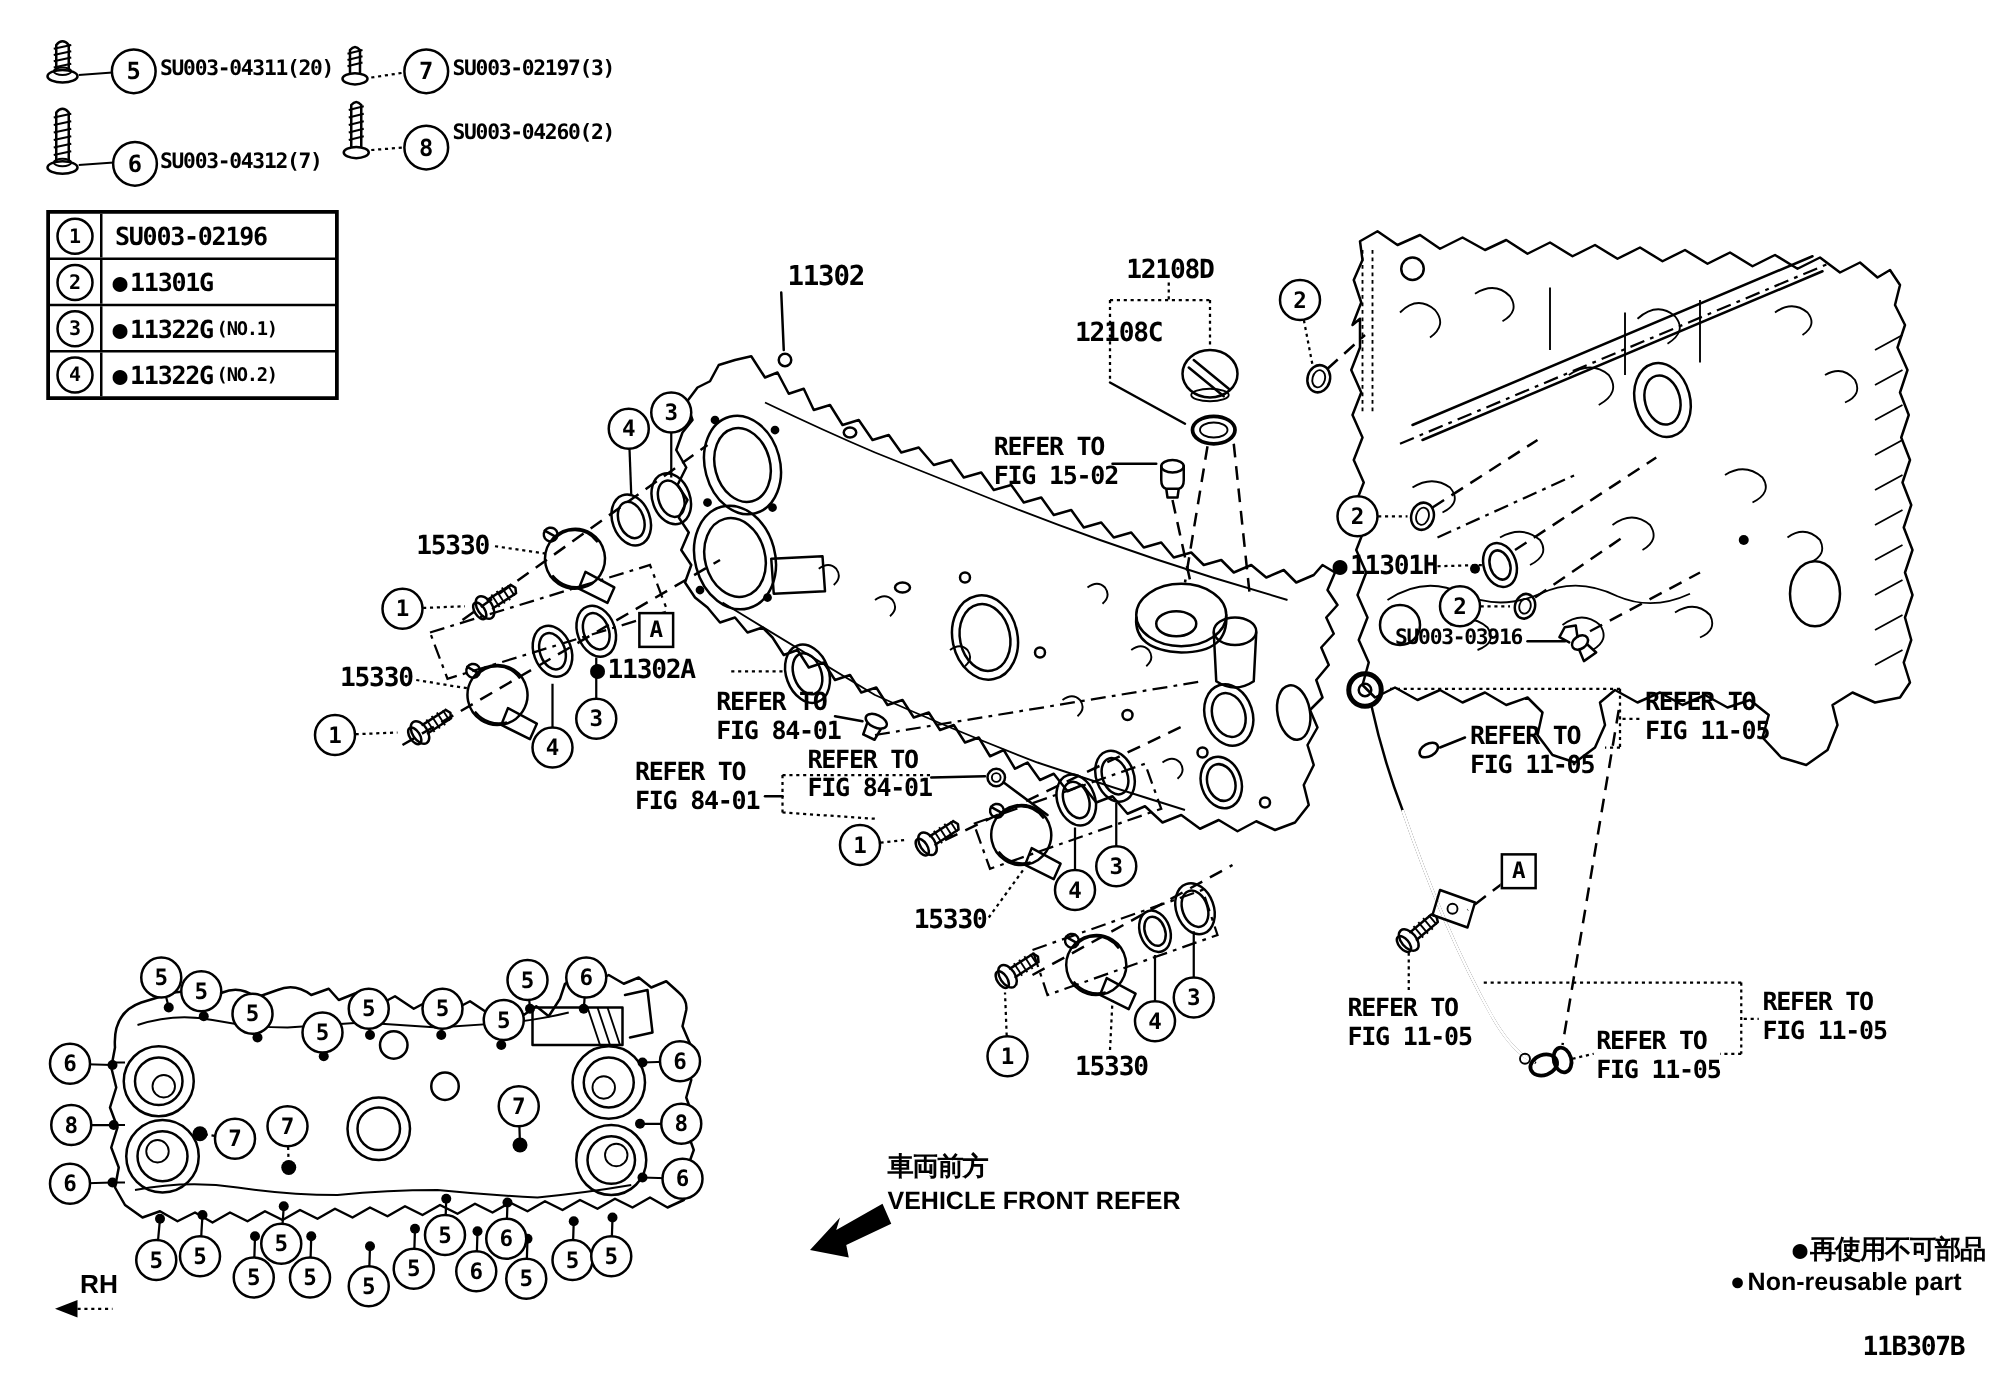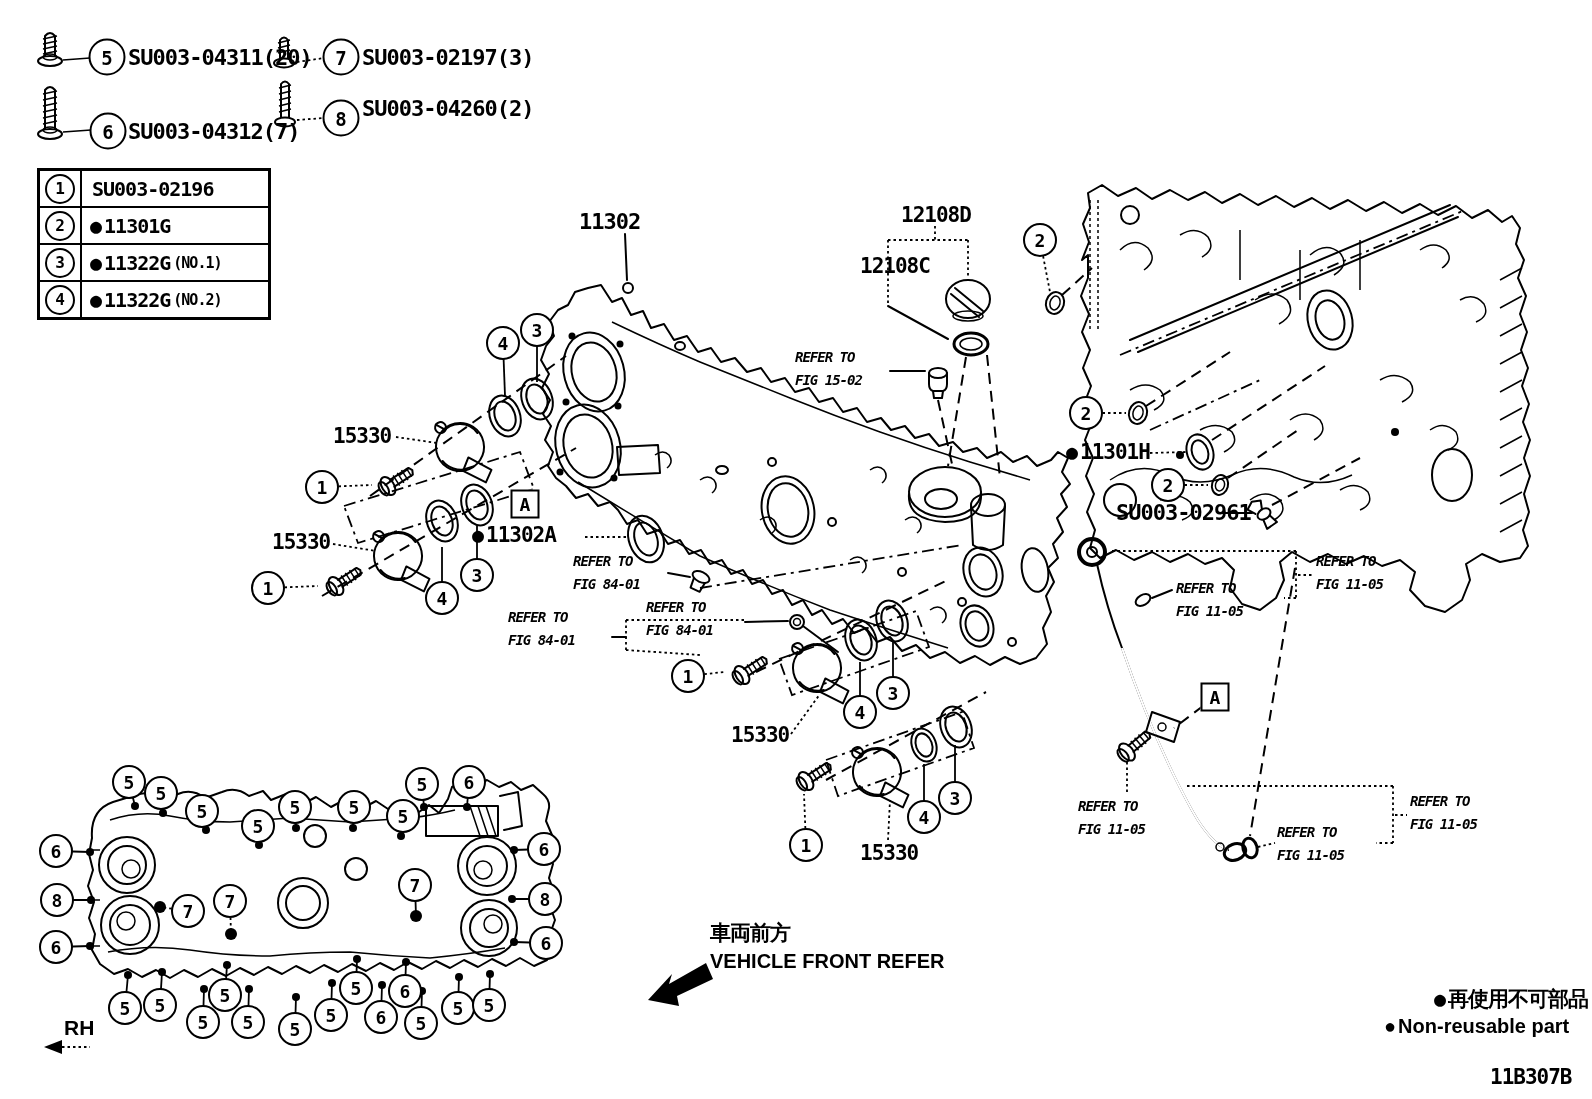--- a/index.html
+++ b/index.html
@@ -1,22 +1,22 @@
 <!DOCTYPE html>
 <html><head>
 <meta charset="utf-8">
 <style>
   html,body{margin:0;padding:0;background:#fff;}
   #stage{position:relative;width:1592px;height:1099px;background:#fff;overflow:hidden;
          font-family:"DejaVu Sans Mono",monospace;color:#000;}
   #art,#ovl{position:absolute;left:0;top:0;pointer-events:none;}
   .lbl{position:absolute;font:bold 20px "DejaVu Sans Mono",monospace;letter-spacing:-1px;
        white-space:nowrap;color:#000;line-height:1.1;}
-  .sz22{font-size:22px}.sz21{font-size:21px}.sz19{font-size:22px}
-  .refer{font-size:14px;line-height:23px;font-style:italic;}
+  .sz22{font-size:22px}.sz21{font-size:21px}.sz19{font-size:17px}
+  .refer{font-size:20px;line-height:23px;}
   .sans{font-family:"Liberation Sans",sans-serif;letter-spacing:0;}
   .blt{font-size:20px;margin-right:2px;letter-spacing:0;}
   .callout{position:absolute;width:30px;height:30px;border:2.6px solid #000;border-radius:50%;
            background:#fff;display:flex;align-items:center;justify-content:center;
            font:bold 18px "DejaVu Sans Mono",monospace;transform:translate(-50%,-50%);z-index:5;}
   .callout.lg{width:33px;height:33px;font-size:19px;}
   .abox{position:absolute;width:25px;height:25px;border:2.6px solid #000;background:#fff;
         display:flex;align-items:center;justify-content:center;
         font:bold 18px "DejaVu Sans Mono",monospace;transform:translate(-50%,-50%);z-index:5;}
   
@@ -436,30 +436,30 @@
           <div class="pcirc">4</div>
         </div>
       <div class="ppart">
           <span class="blt">●</span>
           <span>11322G</span>
           <span class="pnote">(NO.2)</span>
         </div>
     </div>
   </div>
 
-  <div class="lbl sz22" style="left:579px;top:210px">11302</div>
+  <div class="lbl sz22" style="left:630px;top:210px">11302</div>
   <div class="lbl sz21" style="left:901px;top:204px">12108D</div>
   <div class="lbl sz21" style="left:860px;top:255px">12108C</div>
   <div class="lbl sz21" style="left:333px;top:425px">15330</div>
   <div class="lbl sz21" style="left:272px;top:531px">15330</div>
   <div class="lbl sz21" style="left:731px;top:724px">15330</div>
   <div class="lbl sz21" style="left:860px;top:842px">15330</div>
   <div class="lbl sz21" style="left:472px;top:524px"><span class="blt">●</span><span>11302A</span></div>
   <div class="lbl sz21" style="left:1066px;top:441px"><span class="blt">●</span><span>11301H</span></div>
-  <div class="lbl sz19" style="left:1116px;top:501px">SU003-02961</div>
+  <div class="lbl sz19" style="left:1116px;top:501px">SU003-03916</div>
 
   <div class="lbl refer" style="left:795px;top:346px">
       <div>REFER TO</div>
       <div>FIG 15-02</div>
     </div>
   <div class="lbl refer" style="left:573px;top:550px">
       <div>REFER TO</div>
       <div>FIG 84-01</div>
     </div>
   <div class="lbl refer" style="left:508px;top:606px">

